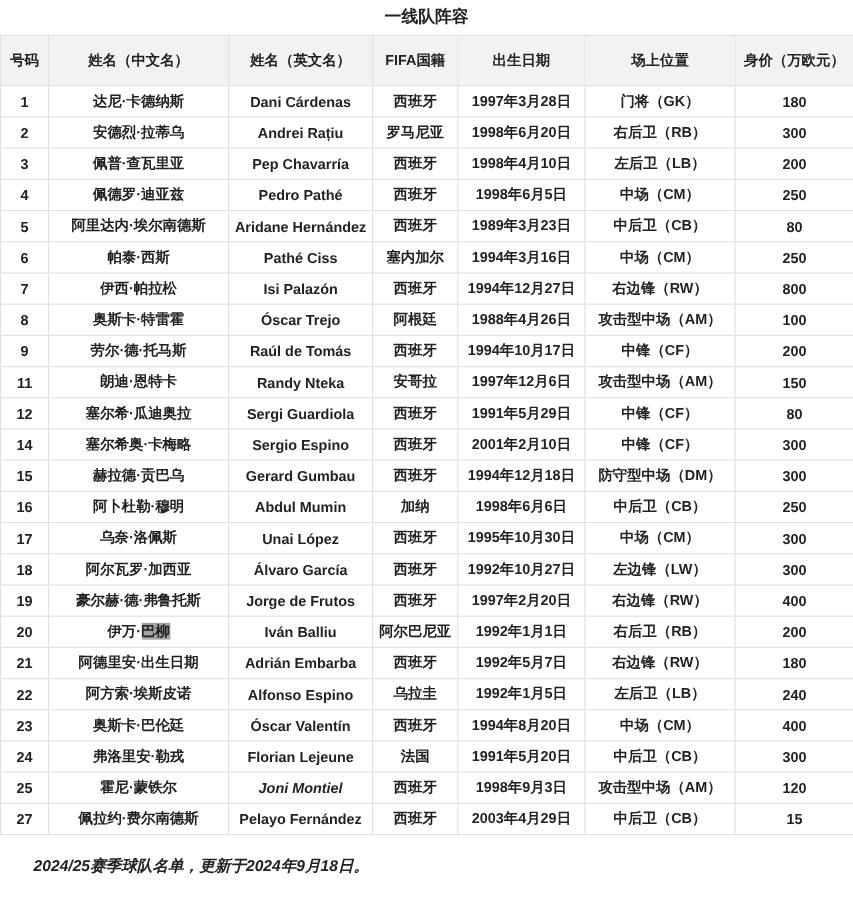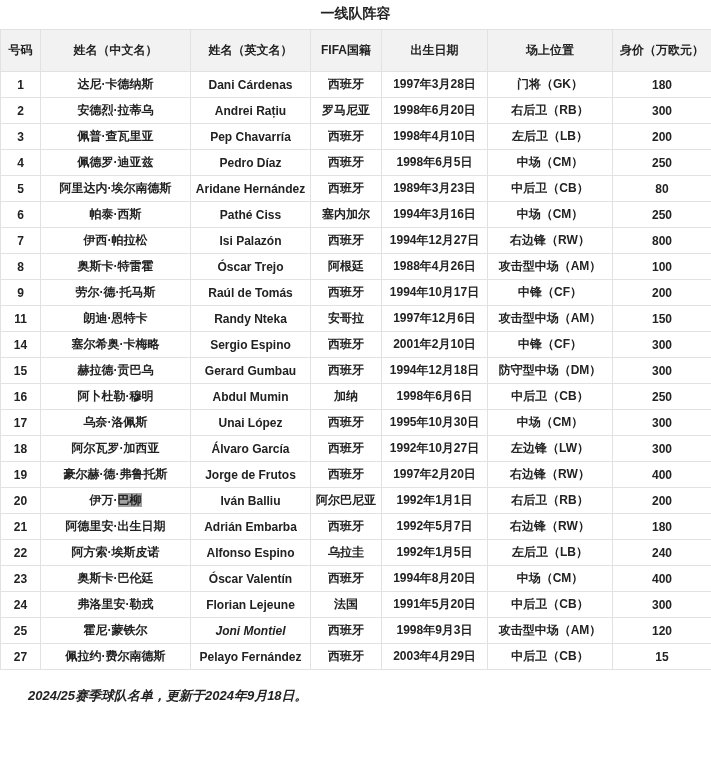--- a/index.html
+++ b/index.html
@@ -107,21 +107,21 @@
           <td>佩普·查瓦里亚</td>
           <td>Pep Chavarría</td>
           <td>西班牙</td>
           <td>1998年4月10日</td>
           <td>左后卫（LB）</td>
           <td>200</td>
         </tr>
         <tr>
           <td>4</td>
           <td>佩德罗·迪亚兹</td>
-          <td>Pedro Díaz</td>
+          <td>Pedro Pathé</td>
           <td>西班牙</td>
           <td>1998年6月5日</td>
           <td>中场（CM）</td>
           <td>250</td>
         </tr>
         <tr>
           <td>5</td>
           <td>阿里达内·埃尔南德斯</td>
           <td>Aridane Hernández</td>
           <td>西班牙</td>
@@ -168,20 +168,29 @@
         <tr>
           <td>11</td>
           <td>朗迪·恩特卡</td>
           <td>Randy Nteka</td>
           <td>安哥拉</td>
           <td>1997年12月6日</td>
           <td>攻击型中场（AM）</td>
           <td>150</td>
         </tr>
         <tr>
+          <td>12</td>
+          <td>塞尔希·瓜迪奥拉</td>
+          <td>Sergi Guardiola</td>
+          <td>西班牙</td>
+          <td>1991年5月29日</td>
+          <td>中锋（CF）</td>
+          <td>80</td>
+        </tr>
+        <tr>
           <td>14</td>
           <td>塞尔希奥·卡梅略</td>
           <td>Sergio Espino</td>
           <td>西班牙</td>
           <td>2001年2月10日</td>
           <td>中锋（CF）</td>
           <td>300</td>
         </tr>
         <tr>
           <td>15</td>

